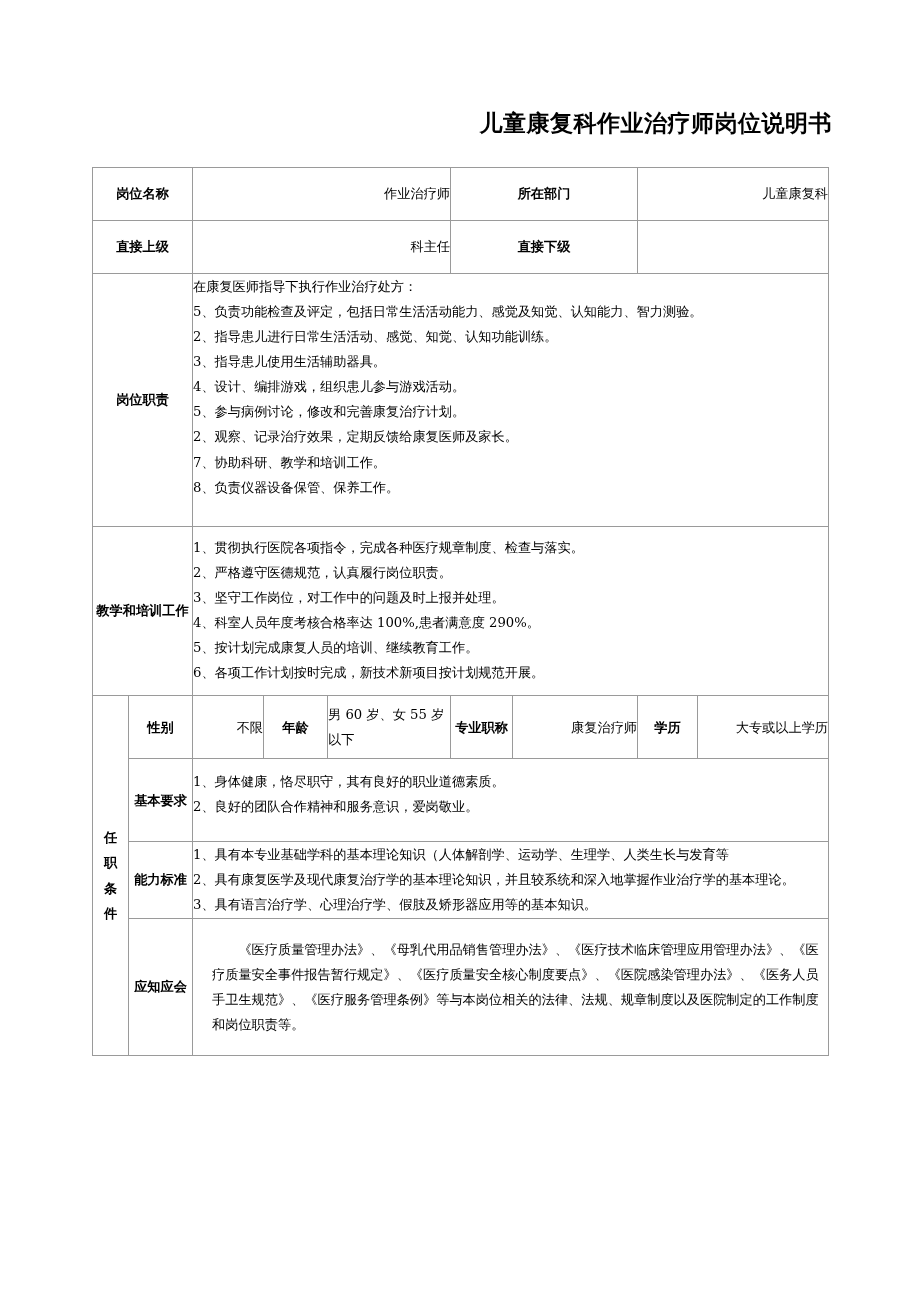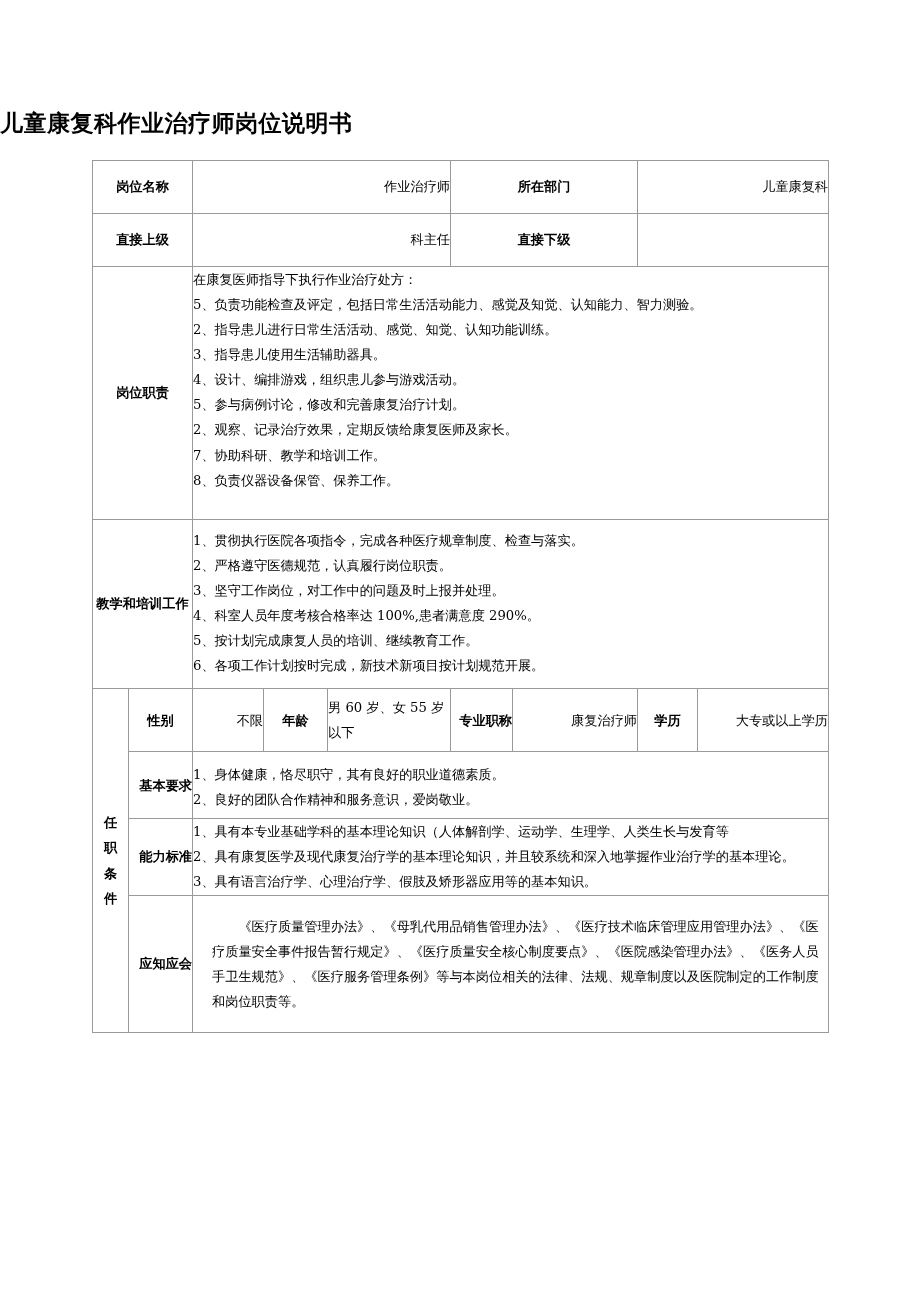--- a/index.html
+++ b/index.html
@@ -15,33 +15,33 @@
     overflow: hidden;
   }
   .page {
     position: relative;
     width: 920px;
     height: 1301px;
     box-sizing: border-box;
   }
   .doc-title {
     position: absolute;
-    left: 0;
+    left: 8px;
     top: 108px;
     width: 824px;
-    text-align: left;
+    text-align: right;
     font-size: 23px;
     font-weight: bold;
     letter-spacing: 0.5px;
     font-family: "DejaVu Serif", "Liberation Serif", serif;
   }
   table.jobtable {
     position: absolute;
     left: 92px;
-    top: 160px;
+    top: 167px;
     width: 736px;
     border-collapse: collapse;
     table-layout: fixed;
   }
   table.jobtable td {
     border: 1px solid #9a9a9a;
     padding: 0;
     vertical-align: middle;
     font-size: 13.2px;
     line-height: 1.9;
@@ -85,21 +85,21 @@
     padding: 8px 4px 8px 6px;
     line-height: 1.75;
   }
   .para {
     padding: 10px 6px 10px 6px;
     line-height: 1.95;
   }
   .indent2 { text-indent: 2em; margin-left: 19px; }
   .nowrapline { white-space: nowrap; overflow: hidden; }
   .lbl-small {
-    text-align: right;
+    text-align: center;
     font-weight: bold;
     font-family: "DejaVu Sans", "Liberation Sans", sans-serif;
     font-size: 13.2px;
     line-height: 1.75;
     padding: 2px;
   }
 </style>
 </head>
 <body>
 
@@ -177,21 +177,21 @@
       <td class="lbl">年龄</td>
       <td class="wrapcell">男 60 岁、女 55 岁以下</td>
       <td class="lbl-small">专业职称</td>
       <td class="val-c">康复治疗师</td>
       <td class="lbl">学历</td>
       <td class="val cellpad">大专或以上学历</td>
     </tr>
 
     <tr>
       <td class="lbl-small">基本要求</td>
-      <td colspan="7" class="listblock" style="padding-top:10px;padding-bottom:6px">
+      <td colspan="7" class="listblock" style="padding-top:10px;padding-bottom:22px">
         <div class="ln">1、身体健康，恪尽职守，其有良好的职业道德素质。</div>
         <div class="ln">2、良好的团队合作精神和服务意识，爱岗敬业。</div>
       </td>
     </tr>
 
     <tr>
       <td class="lbl-small">能力标准</td>
       <td colspan="7" class="para">
         <div class="nowrapline">1、具有本专业基础学科的基本理论知识（人体解剖学、运动学、生理学、人类生长与发育等</div>
         <div>2、具有康复医学及现代康复治疗学的基本理论知识，并且较系统和深入地掌握作业治疗学的基本理论。</div>

